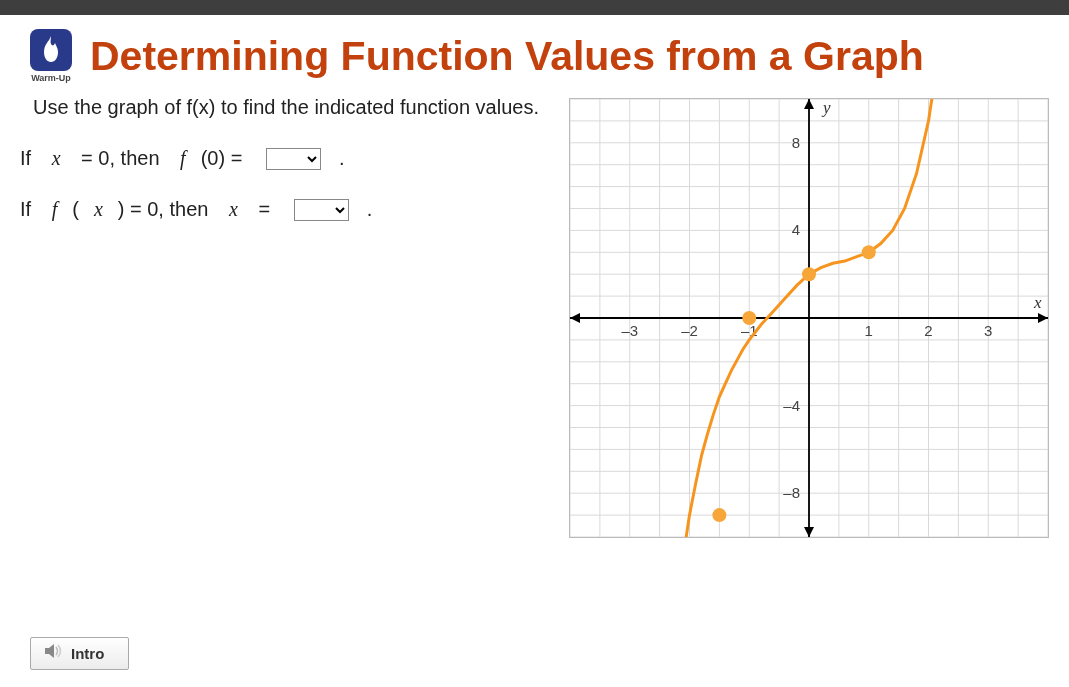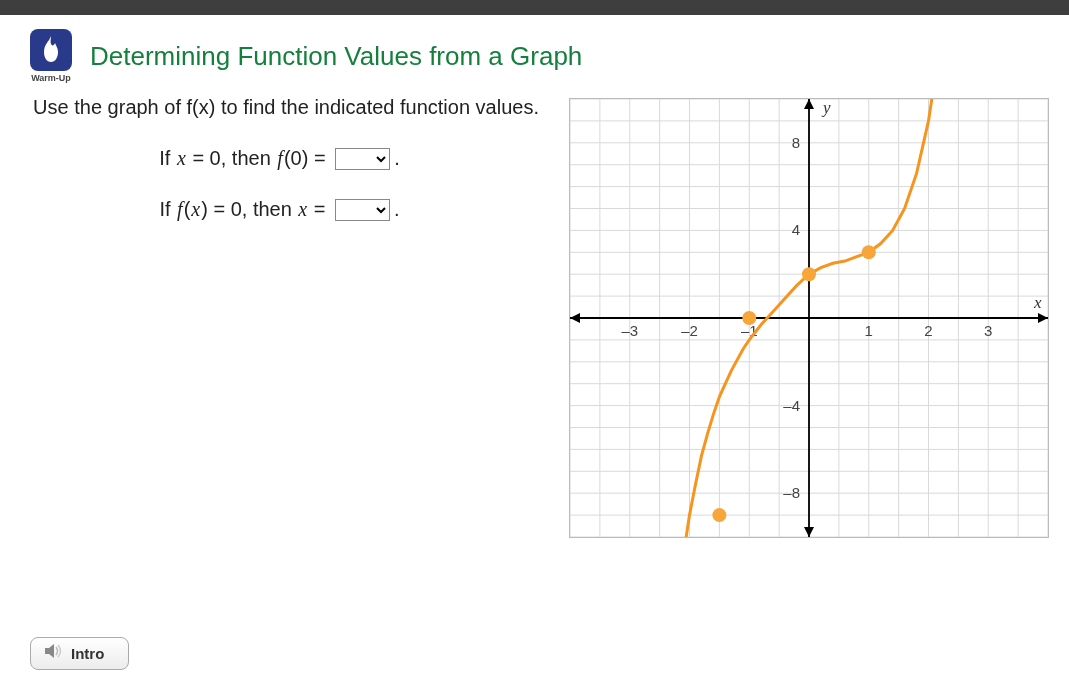--- a/index.html
+++ b/index.html
@@ -39,23 +39,23 @@
       font-size: 26px;
     }
     .warmup-label {
       font-size: 9px;
       color: #444;
       margin-top: 2px;
       font-weight: bold;
       text-align: center;
     }
     .page-title {
-      font-size: 26px;
-      font-weight: normal;
-      color: #15803d;
+      font-size: 41px;
+      font-weight: bold;
+      color: #c2410c;
     }
     .content {
       display: flex;
       padding: 0 20px;
       gap: 20px;
       margin-top: 5px;
     }
     .left-panel {
       flex: 1;
       padding-right: 10px;
@@ -65,22 +65,21 @@
       color: #222;
       margin-bottom: 28px;
       text-align: right;
     }
     .question-line {
       font-size: 20px;
       color: #222;
       margin-bottom: 28px;
       display: flex;
       align-items: center;
-      gap: 1px;
-      justify-content: center;
+      gap: 15px;
     }
     .question-line .mathit { font-style: italic; font-family: 'Times New Roman', serif; }
     .dropdown {
       width: 55px;
       height: 22px;
       border: 1px solid #888;
       font-size: 13px;
       background: #fff;
       margin: 0 3px;
     }
@@ -106,21 +105,21 @@
       display: flex;
       align-items: center;
       gap: 8px;
       padding: 5px 24px 5px 14px;
       border: 1px solid #aaa;
       background: linear-gradient(#ffffff, #ececec);
       font-size: 15px;
       font-weight: bold;
       color: #333;
       cursor: pointer;
-      border-radius: 8px;
+      border-radius: 2px;
     }
     .btn .icon-audio { color: #777; font-size: 17px; }
     .btn .icon-check { color: #7ab77a; font-size: 17px; font-weight: bold; }
   </style>
 </head>
 <body>
 
 <div class="top-bar"></div>
 
 <div class="header">

